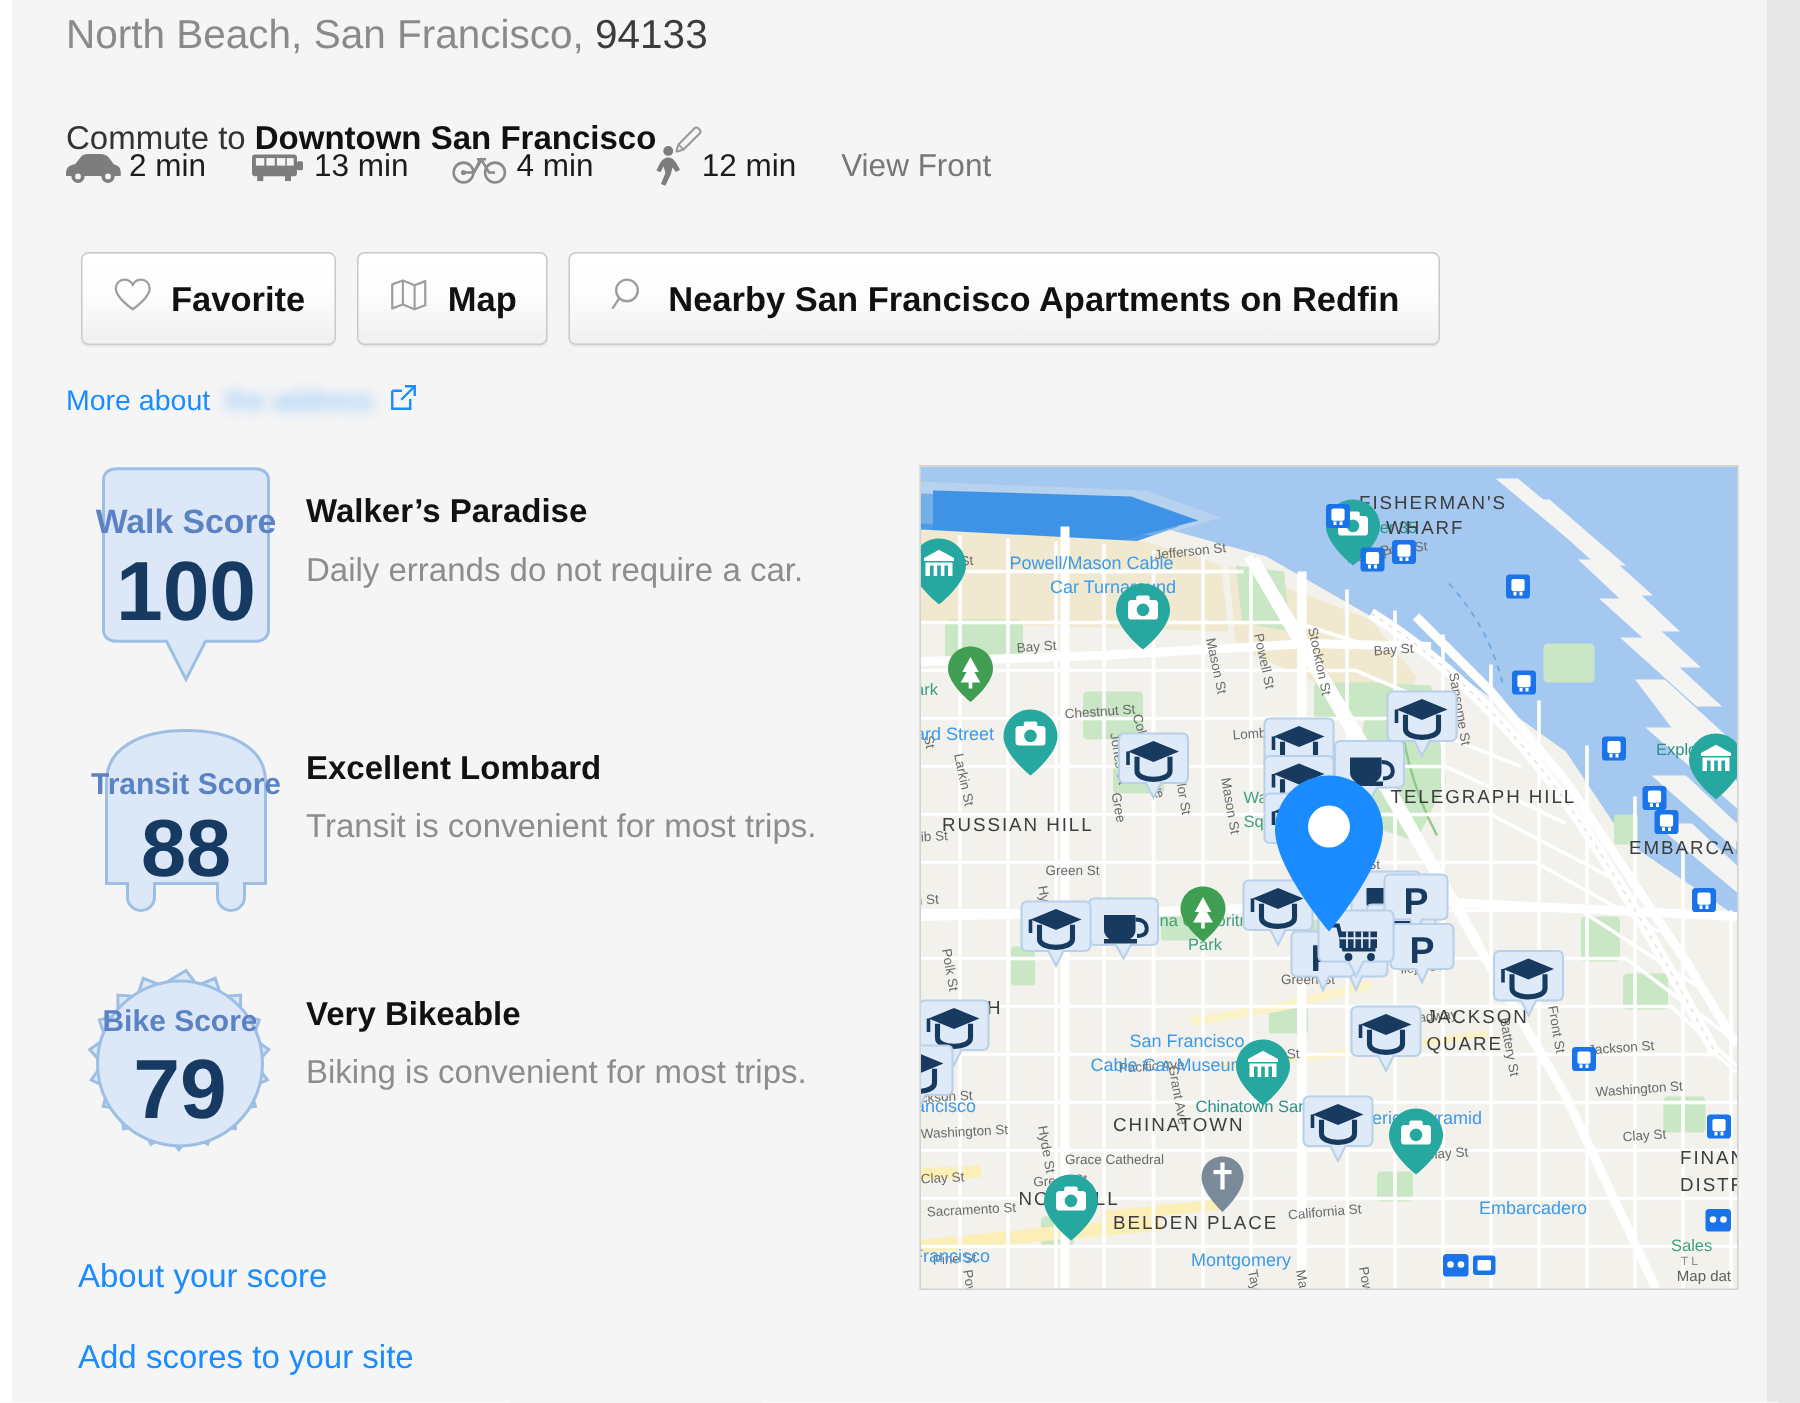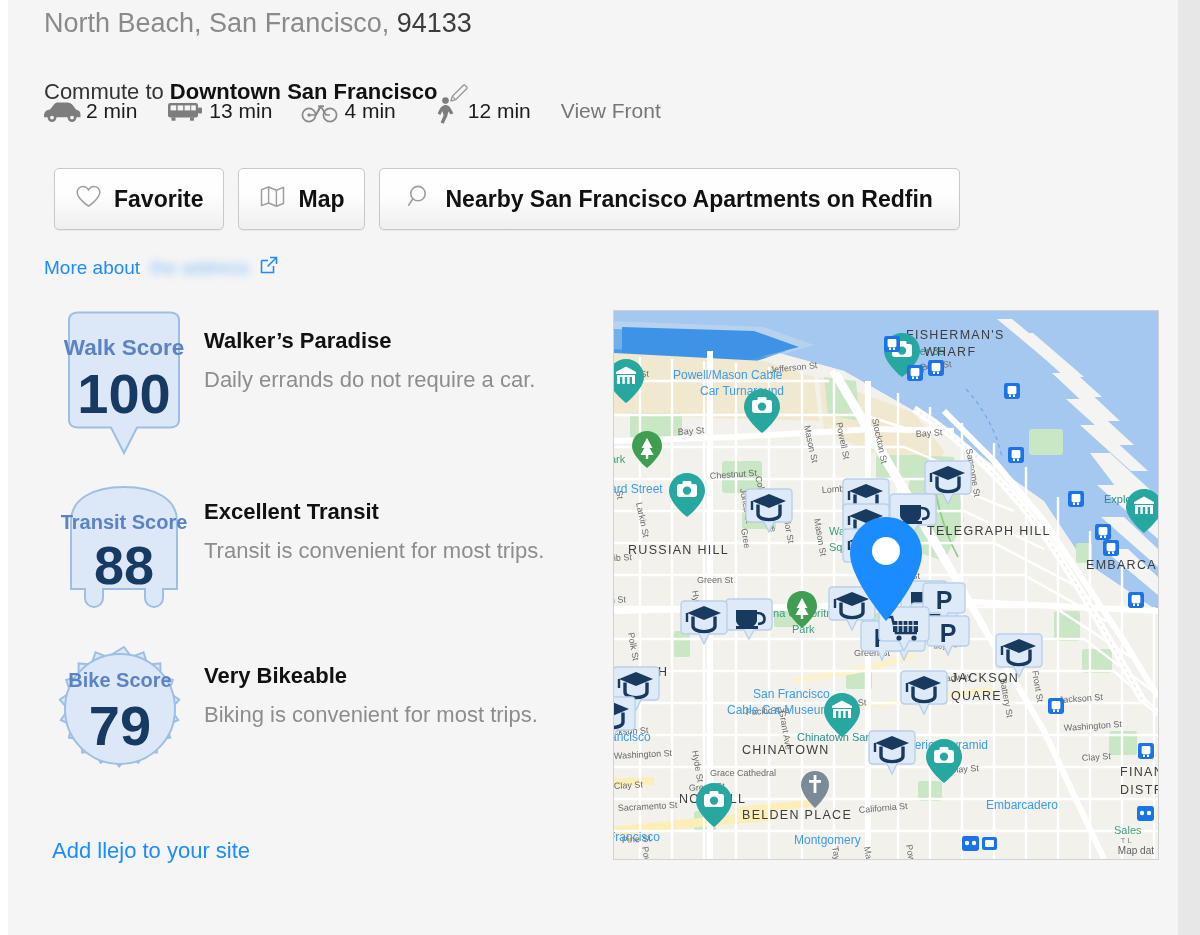--- a/index.html
+++ b/index.html
@@ -239,21 +239,21 @@
 
     <div class="scorerow">
       <div class="badge-wrap">
         <svg width="130" height="140" viewBox="0 0 130 140">
           <path d="M12 40 C12 18 34 6 65 6 C96 6 118 18 118 40 L118 108 L104 108 L104 117 C104 122 100 126 95 126 C90 126 86 122 86 117 L86 108 L44 108 L44 117 C44 122 40 126 35 126 C30 126 26 122 26 117 L26 108 L12 108 Z" fill="#dce8f7" stroke="#9dbfe3" stroke-width="2"></path>
           <text class="badge-lbl" x="65" y="48" font-size="20" text-anchor="middle">Transit Score</text>
           <text class="badge-num" x="65" y="103" font-size="54" text-anchor="middle">88</text>
         </svg>
       </div>
       <div class="scoretext">
-        <p class="h">Excellent Transit</p>
+        <p class="h">Excellent Lombard</p>
         <p class="d">Transit is convenient for most trips.</p>
       </div>
     </div>
 
     <div class="scorerow">
         <div class="badge-wrap">
         <svg width="142" height="142" viewBox="0 0 142 142">
           <g id="gearshape" fill="#dce8f7" stroke="#9dbfe3" stroke-width="2">
             <path d="M71 2
                L78.5 12 L90.5 7.2 L94.5 19.4 L107.4 18.4 L107.4 31.4 L119.8 35 L115.6 47.2
@@ -269,21 +269,22 @@
         </svg>
       </div>
       <div class="scoretext">
         <p class="h">Very Bikeable</p>
         <p class="d">Biking is convenient for most trips.</p>
       </div>
     </div>
   </div>
 
   <div class="bottom-links">
-    <a>Add llejo to your site</a>
+    <a>About your score</a>
+    <a>Add scores to your site</a>
   </div>
 
   <div class="map">
     <svg width="544" height="548" viewBox="0 0 544 548">
       <defs>
         <style>
           .rd  { stroke:#ffffff; fill:none; stroke-linecap:butt; }
           .rdm { stroke:#ffffff; fill:none; stroke-width:6; }
           .rds { stroke:#ffffff; fill:none; stroke-width:2.4; }
           .blk { fill:#f2f1ec; }

